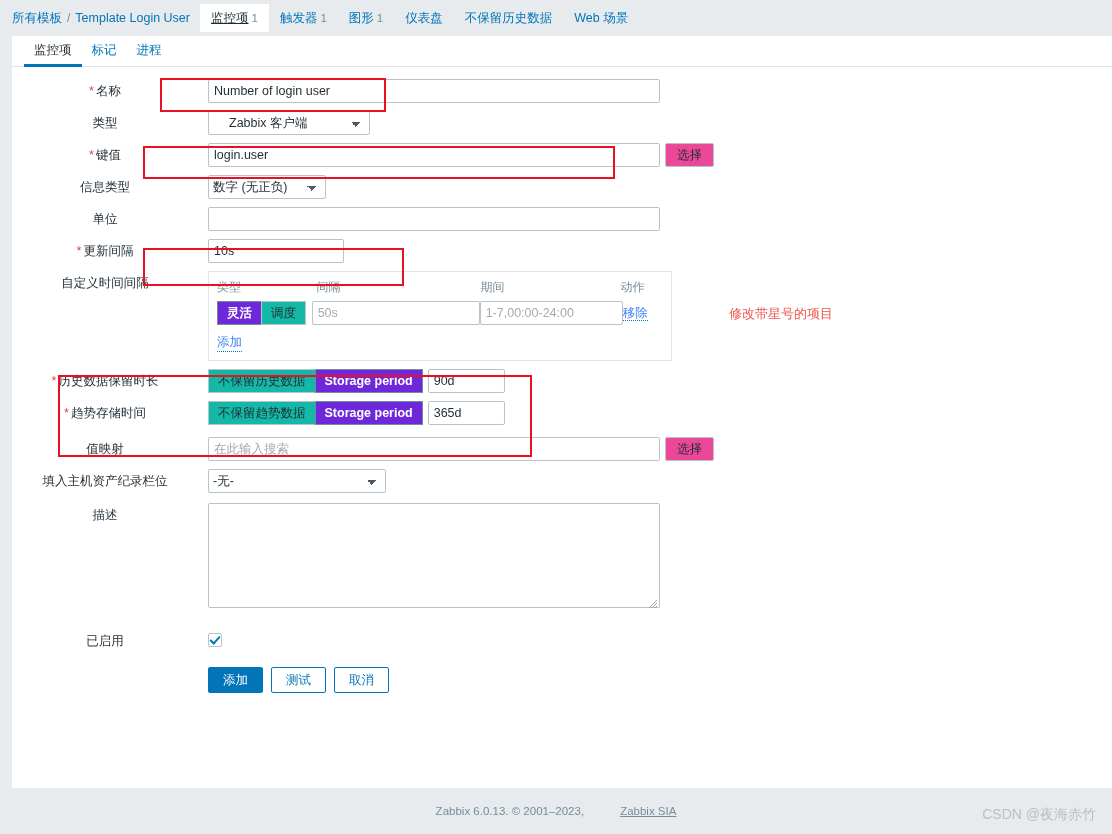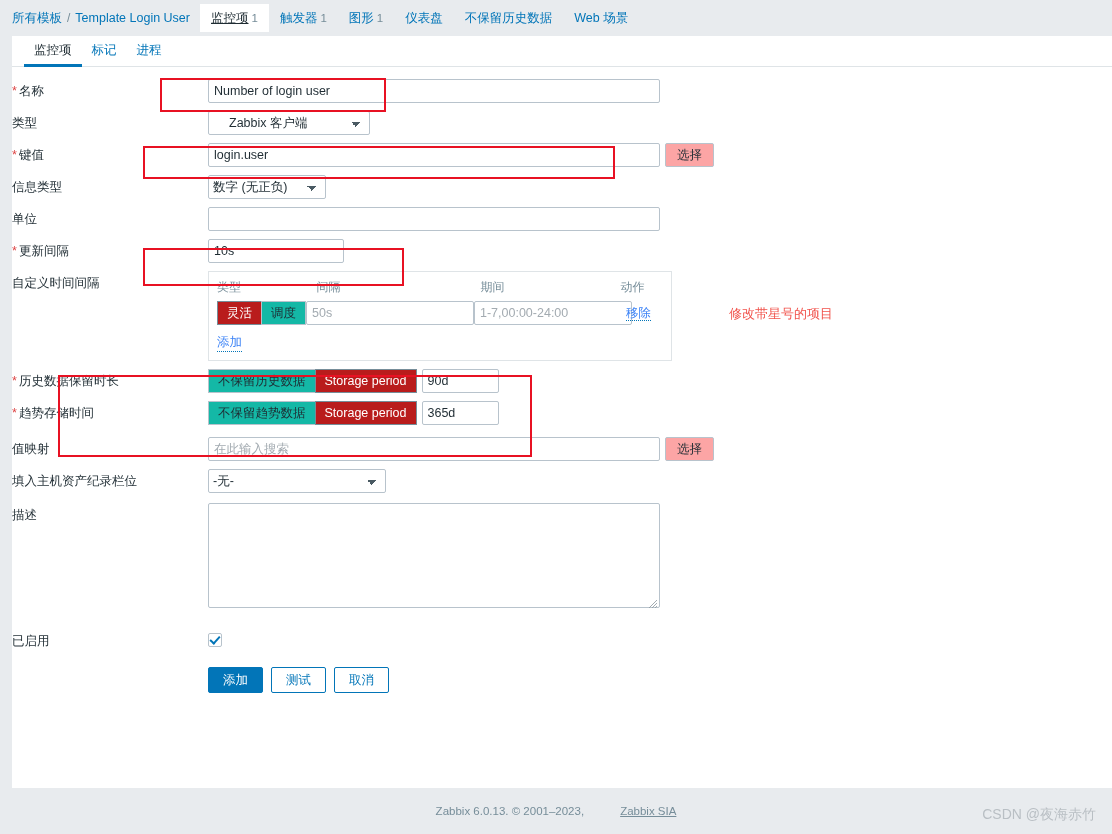--- a/index.html
+++ b/index.html
@@ -99,21 +99,21 @@
     padding-top: 12px;
   }
   .row {
     display: flex;
     align-items: flex-start;
     margin-bottom: 8px;
     position: relative;
   }
   .lbl {
     width: 196px;
-    text-align: left;
+    text-align: center;
     padding-right: 10px;
     font-size: 12.5px;
     color: #1f2c33;
     line-height: 24px;
     box-sizing: border-box;
     white-space: nowrap;
   }
   .req {
     color: #d44;
     margin-right: 2px;
@@ -164,21 +164,21 @@
     background: #fff;
     color: #0275b8;
     border-radius: 2px;
     box-sizing: border-box;
     cursor: pointer;
     white-space: nowrap;
   }
   .btn-grey {
     border: 1px solid #b8c3cc;
     color: #1f2c33;
-    background: #fca5a5;
+    background: #ec4899;
   }
   .btn-primary {
     background: #0275b8;
     border: 1px solid #0275b8;
     color: #fff;
   }
 
   
   .seg { display: flex; }
   .seg-item {
@@ -189,24 +189,24 @@
     border: 1px solid #b8c3cc;
     border-right-width: 0;
     background: #14b8a6;
     color: #1f2c33;
     box-sizing: border-box;
     white-space: nowrap;
     cursor: pointer;
   }
   .seg-item:last-child { border-right-width: 1px; }
   .seg-item.on {
-    background: #b91c1c;
+    background: #6d28d9;
     border-color: #768d99;
     color: #fff;
-    font-weight: normal;
+    font-weight: bold;
   }
 
   
   .subtable {
     border: 1px solid #dfe4e7;
     background: #fff;
     width: 464px;
     box-sizing: border-box;
     padding: 4px 8px 8px 8px;
   }
@@ -402,21 +402,21 @@
             <div class="c1">
               <div class="seg">
                 <div class="seg-item on">灵活</div>
                 <div class="seg-item">调度</div>
               </div>
             </div>
             <div class="c2">
               <input type="text" style="width: 168px;" placeholder="50s">
             </div>
             <div class="c3">
-              <input type="text" style="width: 158px;" placeholder="1-7,00:00-24:00">
+              <input type="text" style="width: 143px;" placeholder="1-7,00:00-24:00">
             </div>
             <div class="c4">
               <span class="link">移除</span>
             </div>
           </div>
           <span class="link add-link">添加</span>
         </div>
       </div>
     </div>
 

